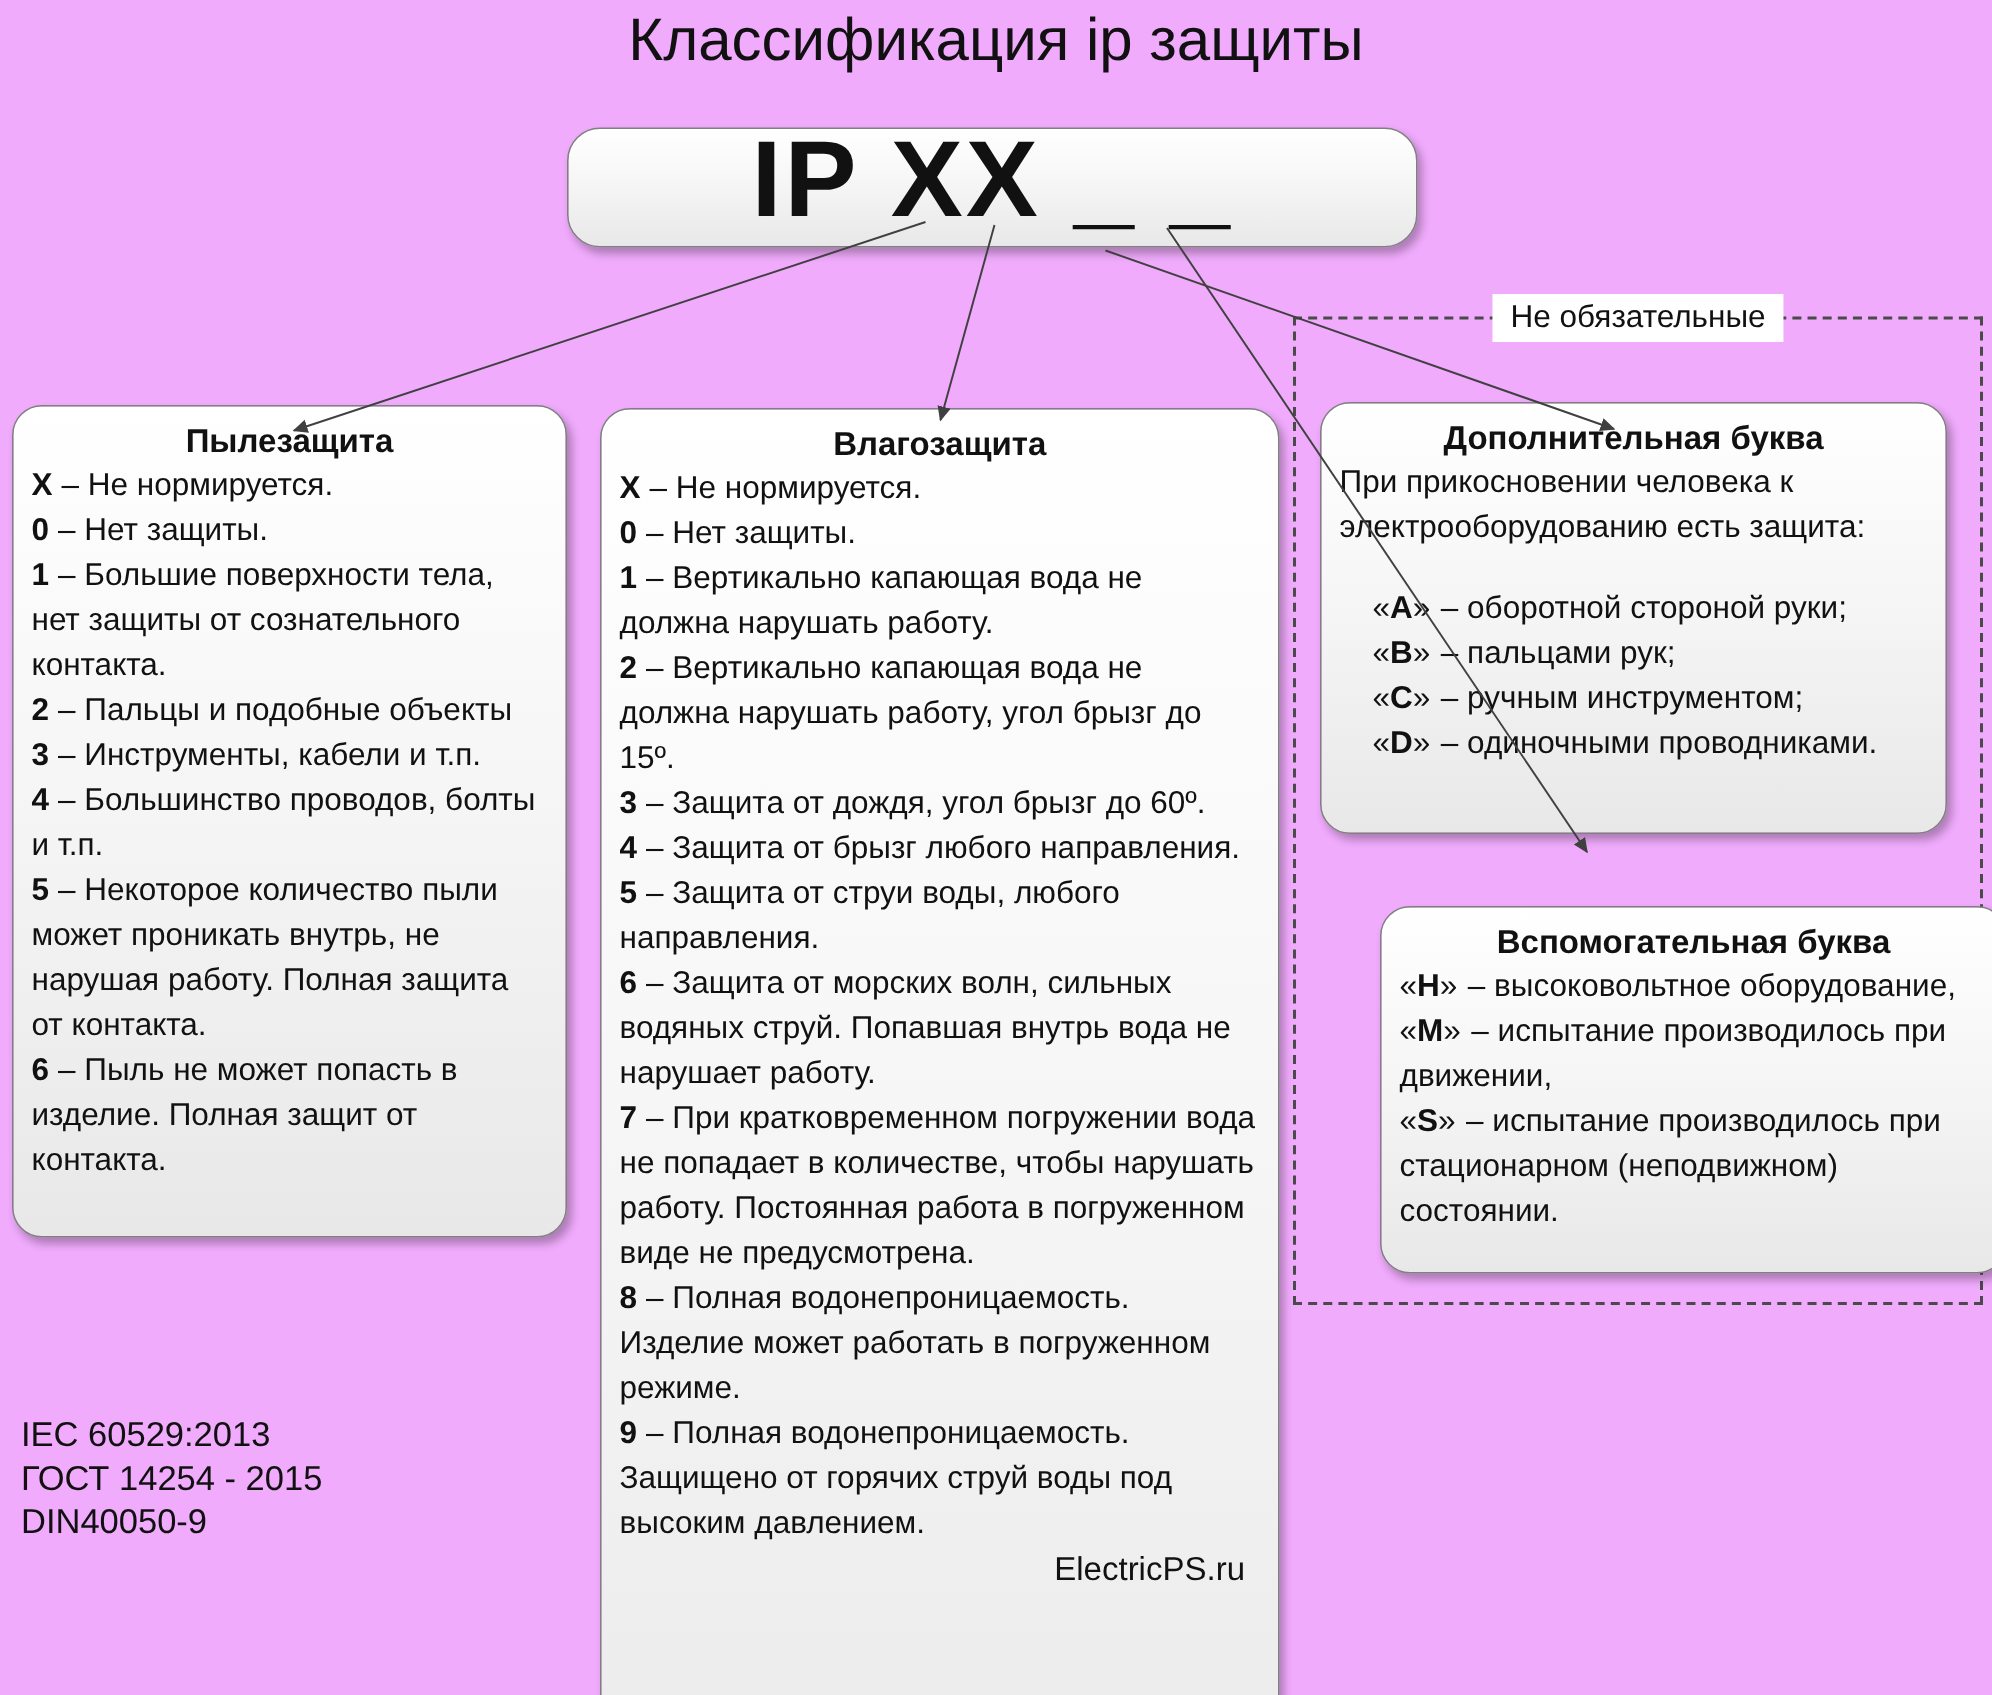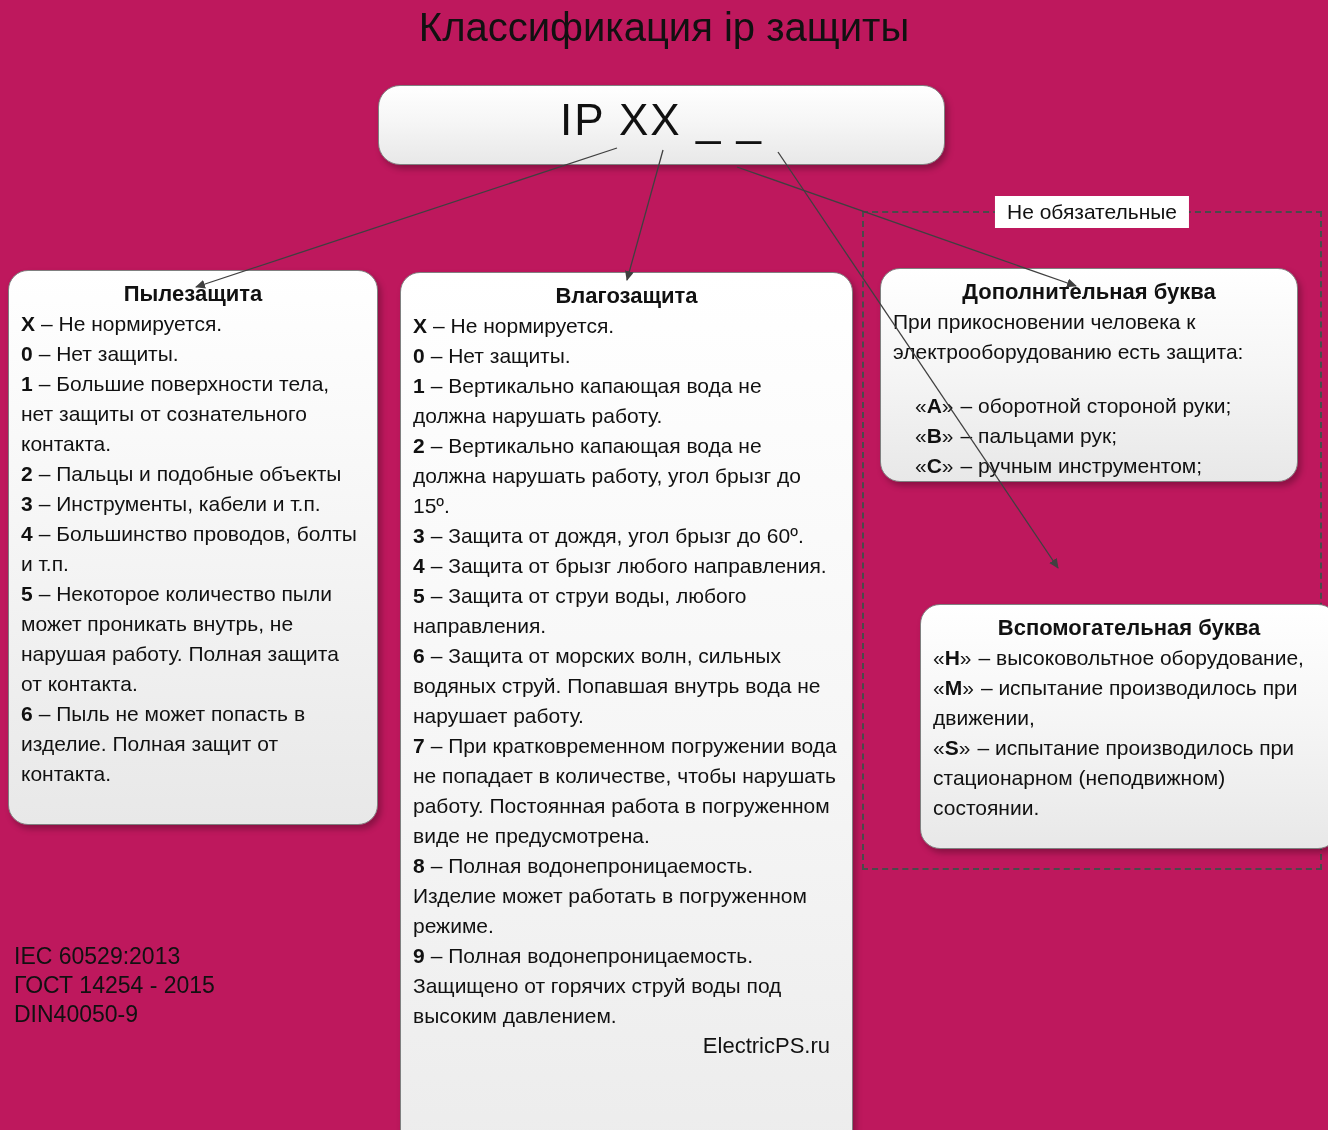--- a/index.html
+++ b/index.html
@@ -1,20 +1,20 @@
 <!DOCTYPE html>
 <html lang="ru" style="--ink: #111111; --box-border: #808080; --box-fill-top: #ffffff; --box-fill-bottom: #e8e8e8; --arrow: #404040;"><head>
 <meta charset="utf-8">
 <style>
   html, body { margin: 0; padding: 0; background: #ffffff; }
   .canvas {
     position: relative;
     width: 1328px;
     height: 1130px;
-    background: #be185d;
+    background: #f0abfc;
     overflow: hidden;
     font-family: "Liberation Sans", "DejaVu Sans", sans-serif;
     color: var(--ink, #111111);
   }
   .page-title {
     position: absolute;
     top: 4px; left: 0; width: 100%;
     text-align: center;
     font-size: 40px;
     line-height: 46px;
@@ -38,28 +38,28 @@
     font-size: 22px;
     line-height: 30px;
   }
   .ip-box {
     left: 378px; top: 85px; width: 567px; height: 80px;
     border-radius: 22px;
     display: flex; align-items: center; justify-content: center;
     padding: 0 0 10px 0;
   }
   .ip-code {
-    font-weight: normal;
-    font-size: 44px;
+    font-weight: bold;
+    font-size: 72px;
     letter-spacing: 2px;
     white-space: pre;
   }
   .dust-panel { left: 8px; top: 270px; width: 370px; height: 555px; }
   .moisture-panel { left: 400px; top: 272px; width: 453px; height: 1052px; }
-  .additional-panel { left: 880px; top: 268px; width: 418px; height: 214px; }
+  .additional-panel { left: 880px; top: 268px; width: 418px; height: 288px; }
   .auxiliary-panel { left: 920px; top: 570px; width: 418px; height: 245px; margin-top: 34px; }
   .li { }
   .li .k { font-weight: bold; margin-right: 6px; }
   .li .t { }
   .letters { margin-top: 24px; }
   .letters .li { padding-left: 22px; }
   .q { font-weight: normal; }
   .lq b { font-weight: bold; }
   .lq .t { margin-left: 7px; }
   .watermark {

